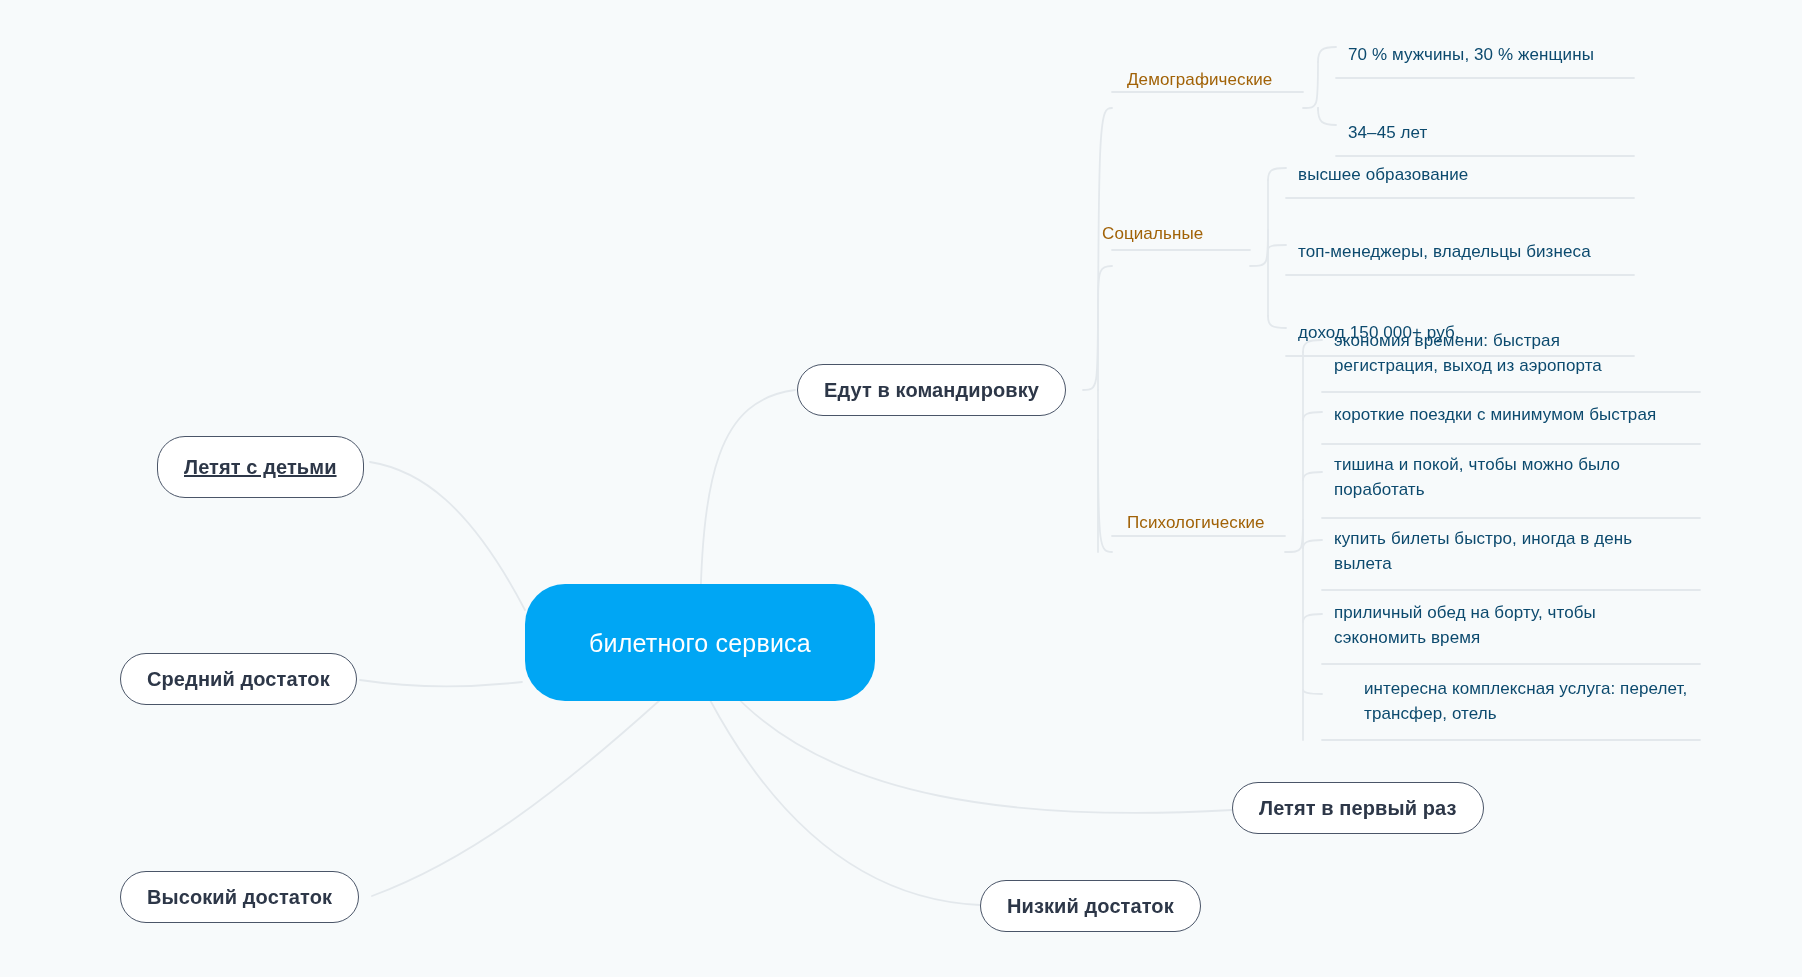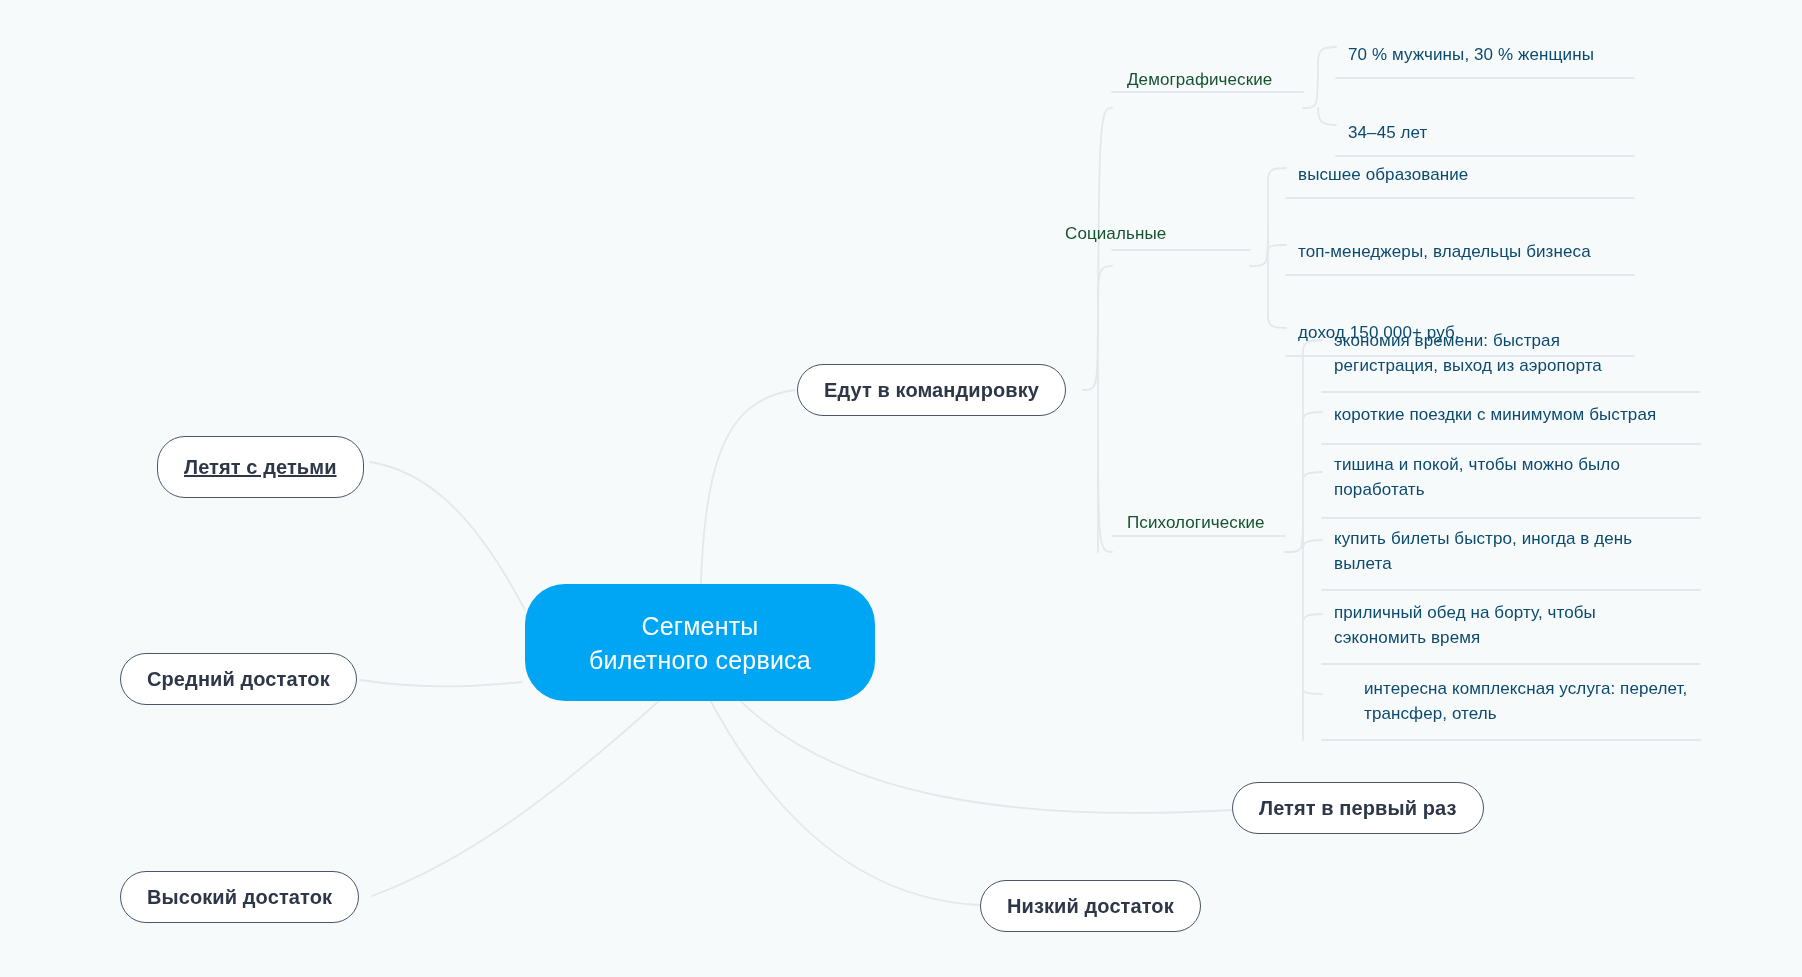--- a/index.html
+++ b/index.html
@@ -63,21 +63,21 @@
     justify-content: flex-start;
     font-size: 20px;
     font-weight: 700;
     letter-spacing: 0.1px;
     padding: 0 26px;
   }
 
   
   .cat-label {
     position: absolute;
-    color: #14532d;
+    color: #a16207;
     font-size: 17px;
     font-weight: 400;
     white-space: nowrap;
     letter-spacing: 0.1px;
   }
 
   
   .leaf {
     position: absolute;
     color: #0c4a6e;
@@ -149,21 +149,20 @@
       <path d="M 1322 740 L 1700 740"></path>
 
       <path d="M 1112 92 L 1303 92"></path>
       <path d="M 1112 250 L 1250 250"></path>
       <path d="M 1112 536 L 1285 536"></path>
     </g>
   </svg>
 
   <div class="node root-node" style="left:525px; top:584px; width:350px; height:117px;">
     <div>
-      <span class="root-line">Сегменты</span>
       <span class="root-line">билетного сервиса</span>
     </div>
   </div>
 
   <div class="node pill-node" style="left:797px; top:364px; height:52px;">
     <span>Едут в командировку</span>
   </div>
 
   <div class="node pill-node" style="left:157px; top:436px; height:62px;text-decoration:underline;">
     <span>Летят с детьми</span>
@@ -179,21 +178,21 @@
 
   <div class="node pill-node" style="left:980px; top:880px; height:52px;">
     <span>Низкий достаток</span>
   </div>
 
   <div class="node pill-node" style="left:1232px; top:782px; height:52px;">
     <span>Летят в первый раз</span>
   </div>
 
   <div class="cat-label" style="left:1127px; top:70px;">Демографические</div>
-  <div class="cat-label" style="left:1065px; top:224px;">Социальные</div>
+  <div class="cat-label" style="left:1102px; top:224px;">Социальные</div>
   <div class="cat-label" style="left:1127px; top:513px;">Психологические</div>
 
   <div class="leaf" style="left:1348px; top:42px;">70 % мужчины, 30 % женщины</div>
   <div class="leaf" style="left:1348px; top:120px;">34–45 лет</div>
 
   <div class="leaf" style="left:1298px; top:162px;">высшее образование</div>
   <div class="leaf" style="left:1298px; top:239px;">топ-менеджеры, владельцы бизнеса</div>
   <div class="leaf" style="left:1298px; top:320px;">доход 150 000+ руб.</div>
 
   <div class="leaf two-line" style="left:1334px; top:328px; width:300px;">экономия времени: быстрая регистрация, выход из аэропорта</div>

